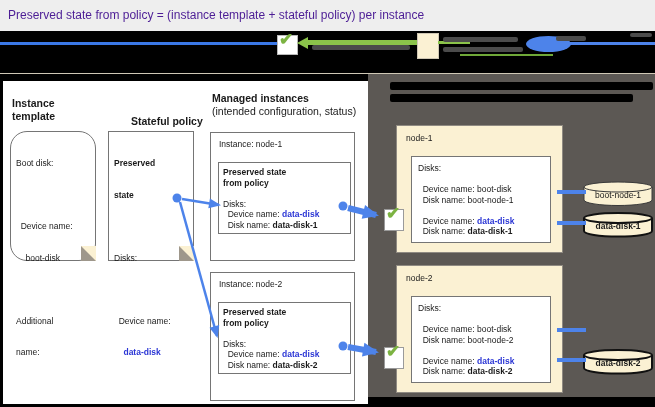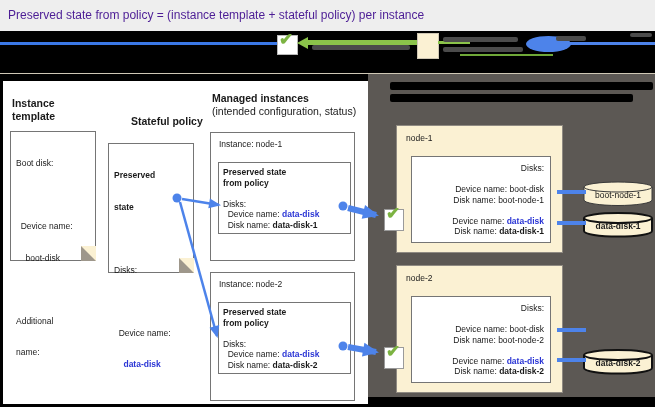--- a/index.html
+++ b/index.html
@@ -17,21 +17,21 @@
   .lg-arrowshaft{position:absolute;left:307px;top:9px;width:111px;height:5px;background:#8bc34a;}
   .lg-greenline2{position:absolute;left:438px;top:10px;width:32px;height:3px;background:#8bc34a;}
   .lg-greenline3{position:absolute;left:460px;top:23px;width:93px;height:2px;background:#6fa838;}
   .lg-swatch{position:absolute;left:417px;top:2px;width:20px;height:24px;background:#fbf1d3;border:1px solid #cfc7b4;}
   .lg-disk{position:absolute;left:526px;top:5px;width:45px;height:16px;background:#4d83ea;border-radius:50%;}
   .lg-blueline2{position:absolute;left:565px;top:11px;width:90px;height:3px;background:#4d83ea;}
   .graybar{position:absolute;background:#4b4b4b;border-radius:2px;}
   
   .sep{position:absolute;left:0;top:73px;width:655px;height:1px;background:#cfc8b6;}
   .left-panel{position:absolute;left:3px;top:81px;width:365px;height:323px;background:#ffffff;}
-  .right-panel{position:absolute;left:368px;top:74px;width:287px;height:323px;background:#5c5854;text-align:right;}
+  .right-panel{position:absolute;left:368px;top:74px;width:287px;height:323px;background:#5c5854;}
   .redbar{position:absolute;background:#000;border-radius:2px;height:8px;}
   
   .lbl{position:absolute;font-size:10.5px;font-weight:bold;color:#1a1a1a;line-height:12.5px;}
   .lbl .rg{font-weight:normal;}
   .mono, .ln{font-family:Liberation Sans, sans-serif;font-size:8.5px;line-height:10.5px;color:#1a1a1a;white-space:pre;}
   .b{font-weight:bold;}
   .blue{color:#2b36d5;font-weight:bold;}
   .sp{height:10.5px;}
   
   .card{position:absolute;background:#fff;border:1px solid #757575;padding:5px;box-sizing:border-box;}
@@ -73,37 +73,37 @@
     <div class="graybar" style="left:556px;top:5px;width:30px;height:5px;"></div>
     <div class="graybar" style="left:630px;top:2px;width:22px;height:4px;"></div>
   </div>
 
   <div class="sep"></div>
 
   <div class="left-panel">
 
     <div class="lbl" style="left:9px;top:16px;width:66px;">Instance template</div>
 
-    <div class="card mono" style="left:7px;top:50px;width:86px;height:130px;">
+    <div class="card mono" style="left:7px;top:50px;width:86px;height:130px;border-radius:17px;">
       <div class="ln">Boot disk:</div>
       <div class="sp"></div>
       <div class="ln">  Device name:</div>
       <div class="ln">    boot-disk</div>
       <div class="sp"></div>
       <div class="ln">Additional</div>
       <div class="ln">name:</div>
       <div class="sp"></div>
       <div class="ln">  Device name:</div>
       
       <div class="fold"></div>
     </div>
 
     <div class="lbl" style="left:105px;top:34px;width:90px;margin-left:23px;">Stateful policy</div>
 
-    <div class="card mono" style="left:105px;top:50px;width:86px;height:130px;margin-top:12px;">
+    <div class="card mono" style="left:105px;top:50px;width:86px;height:130px;">
       <div class="ln b">Preserved</div>
       <div class="ln b">state</div>
       <div class="sp"></div>
       <div class="ln">Disks:</div>
       <div class="sp"></div>
       <div class="ln">  Device name:</div>
       <div class="ln blue">    data-disk</div>
       <div class="fold"></div>
     </div>
 

